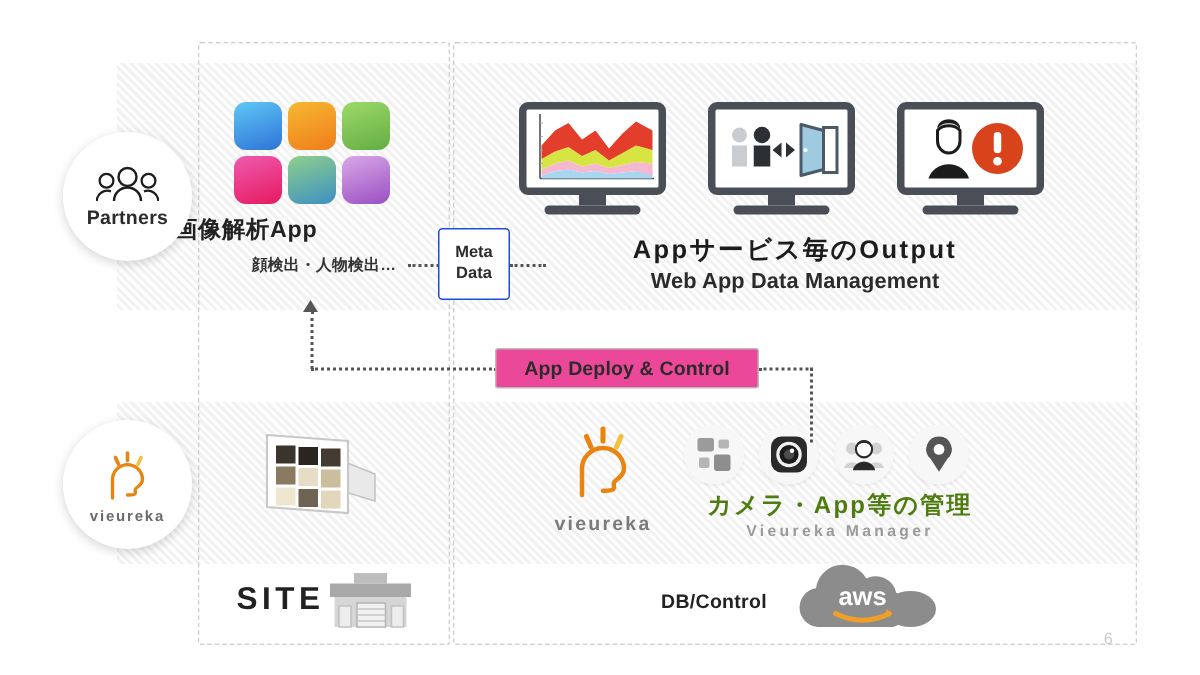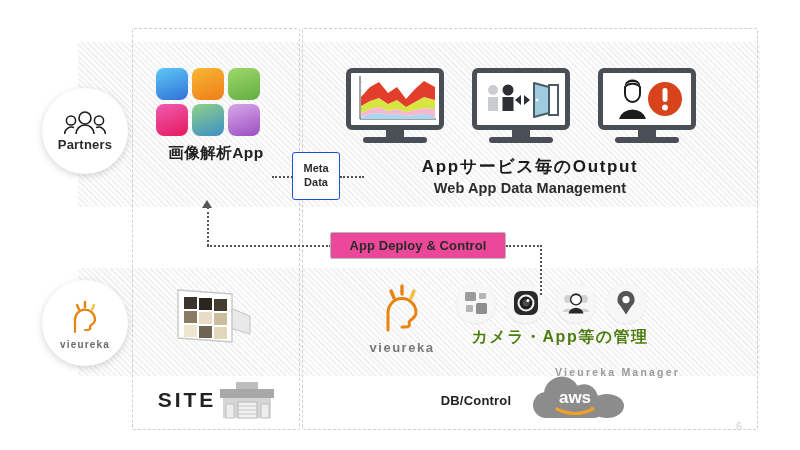--- a/index.html
+++ b/index.html
@@ -79,22 +79,21 @@
     display: grid;
     grid-template-columns: repeat(3, 32px);
     grid-template-rows: repeat(2, 32px);
     gap: 4px;
     z-index: 4;
   }
   .app-tile { width: 32px; height: 32px; border-radius: 8px; }
 
   .app-title {
     position: absolute;
-    left: 132px; top: 143px; width: 168px;
-    text-align: center;
+    left: 116px; top: 143px; width: 168px;
     font-size: 15.5px;
     font-weight: bold;
     color: #222;
     letter-spacing: 0.5px;
     z-index: 4;
   }
   .app-sub {
     position: absolute;
     left: 132px; top: 170px; width: 168px;
     text-align: center;
@@ -223,22 +222,22 @@
   }
   #mgr-title {
     position: absolute;
     left: 440px; top: 327px; width: 240px;
     text-align: center; z-index: 4;
     font-size: 16px; font-weight: bold; color: #4d7c0f;
     letter-spacing: 1.5px;
   }
   #mgr-sub {
     position: absolute;
-    left: 440px; top: 366px; width: 240px;
-    text-align: right; z-index: 4;
+    left: 440px; top: 348px; width: 240px;
+    text-align: center; z-index: 4;
     font-size: 10.5px; color: #9a9a9a;
     letter-spacing: 2.2px; font-weight: bold;
   }
 
   
   #site-footer {
     position: absolute;
     left: 140px; top: 378px; width: 156px; height: 44px;
     display: flex; align-items: center; justify-content: center;
     gap: 0; z-index: 4;
@@ -303,20 +302,21 @@
 
   <div id="app-grid">
     <div class="app-tile" style="background:linear-gradient(160deg,#5ec8f5,#2f72d8)"></div>
     <div class="app-tile" style="background:linear-gradient(160deg,#f7b733,#ef7d1a)"></div>
     <div class="app-tile" style="background:linear-gradient(160deg,#9ed96a,#63ad43)"></div>
     <div class="app-tile" style="background:linear-gradient(160deg,#ef5bb0,#e5195f)"></div>
     <div class="app-tile" style="background:linear-gradient(160deg,#8fd08a,#3d8fc4)"></div>
     <div class="app-tile" style="background:linear-gradient(160deg,#d9a8e8,#9a4fc2)"></div>
   </div>
   <div class="app-title">画像解析App</div>
+  <div class="app-sub">顔検出・人物検出…</div>
 
   <div class="monitor" id="monitor-1">
     <div class="mon-body">
       <svg width="100%" height="100%" viewBox="0 0 88 52" preserveAspectRatio="none">
         <line x1="9" y1="3" x2="9" y2="46" stroke="#444" stroke-width="1"></line>
         <line x1="9" y1="46" x2="85" y2="46" stroke="#444" stroke-width="1"></line>
         <path d="M10,44 L19,41 L28,40 L37,42 L46,41 L55,43 L64,42 L73,41 L84,42 L84,46 L10,46 Z" fill="#a8d8ef"></path>
         <path d="M10,40 L19,36 L28,34 L37,38 L46,36 L55,39 L64,37 L73,35 L84,36 L84,44 L73,41 L64,42 L55,43 L46,41 L37,42 L28,40 L19,41 L10,44 Z" fill="#f6b8d0"></path>
         <path d="M10,33 L19,28 L28,25 L37,31 L46,27 L55,34 L64,29 L73,24 L84,27 L84,36 L73,35 L64,37 L55,39 L46,36 L37,38 L28,34 L19,36 L10,40 Z" fill="#d6e542"></path>
         <path d="M10,24 L19,14 L28,9 L37,20 L46,14 L55,26 L64,16 L73,8 L84,14 L84,27 L73,24 L64,29 L55,34 L46,27 L37,31 L28,25 L19,28 L10,33 Z" fill="#e33e2b"></path>

